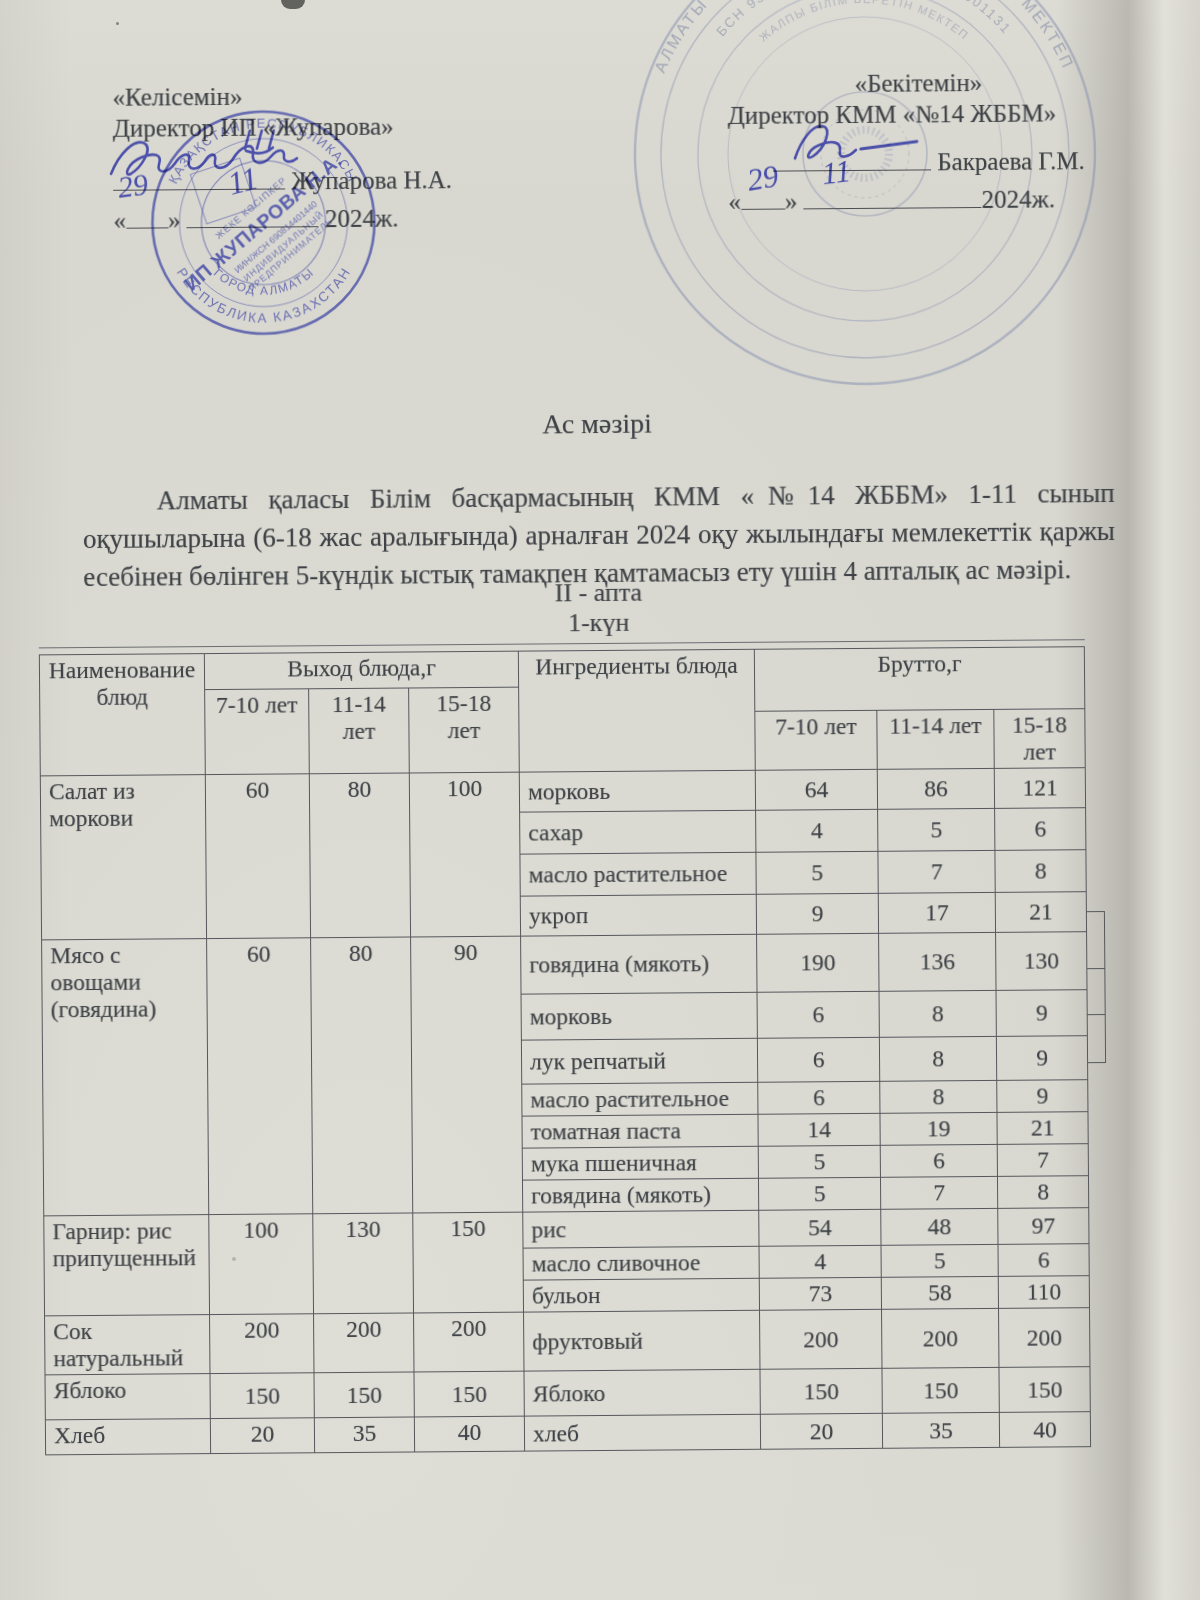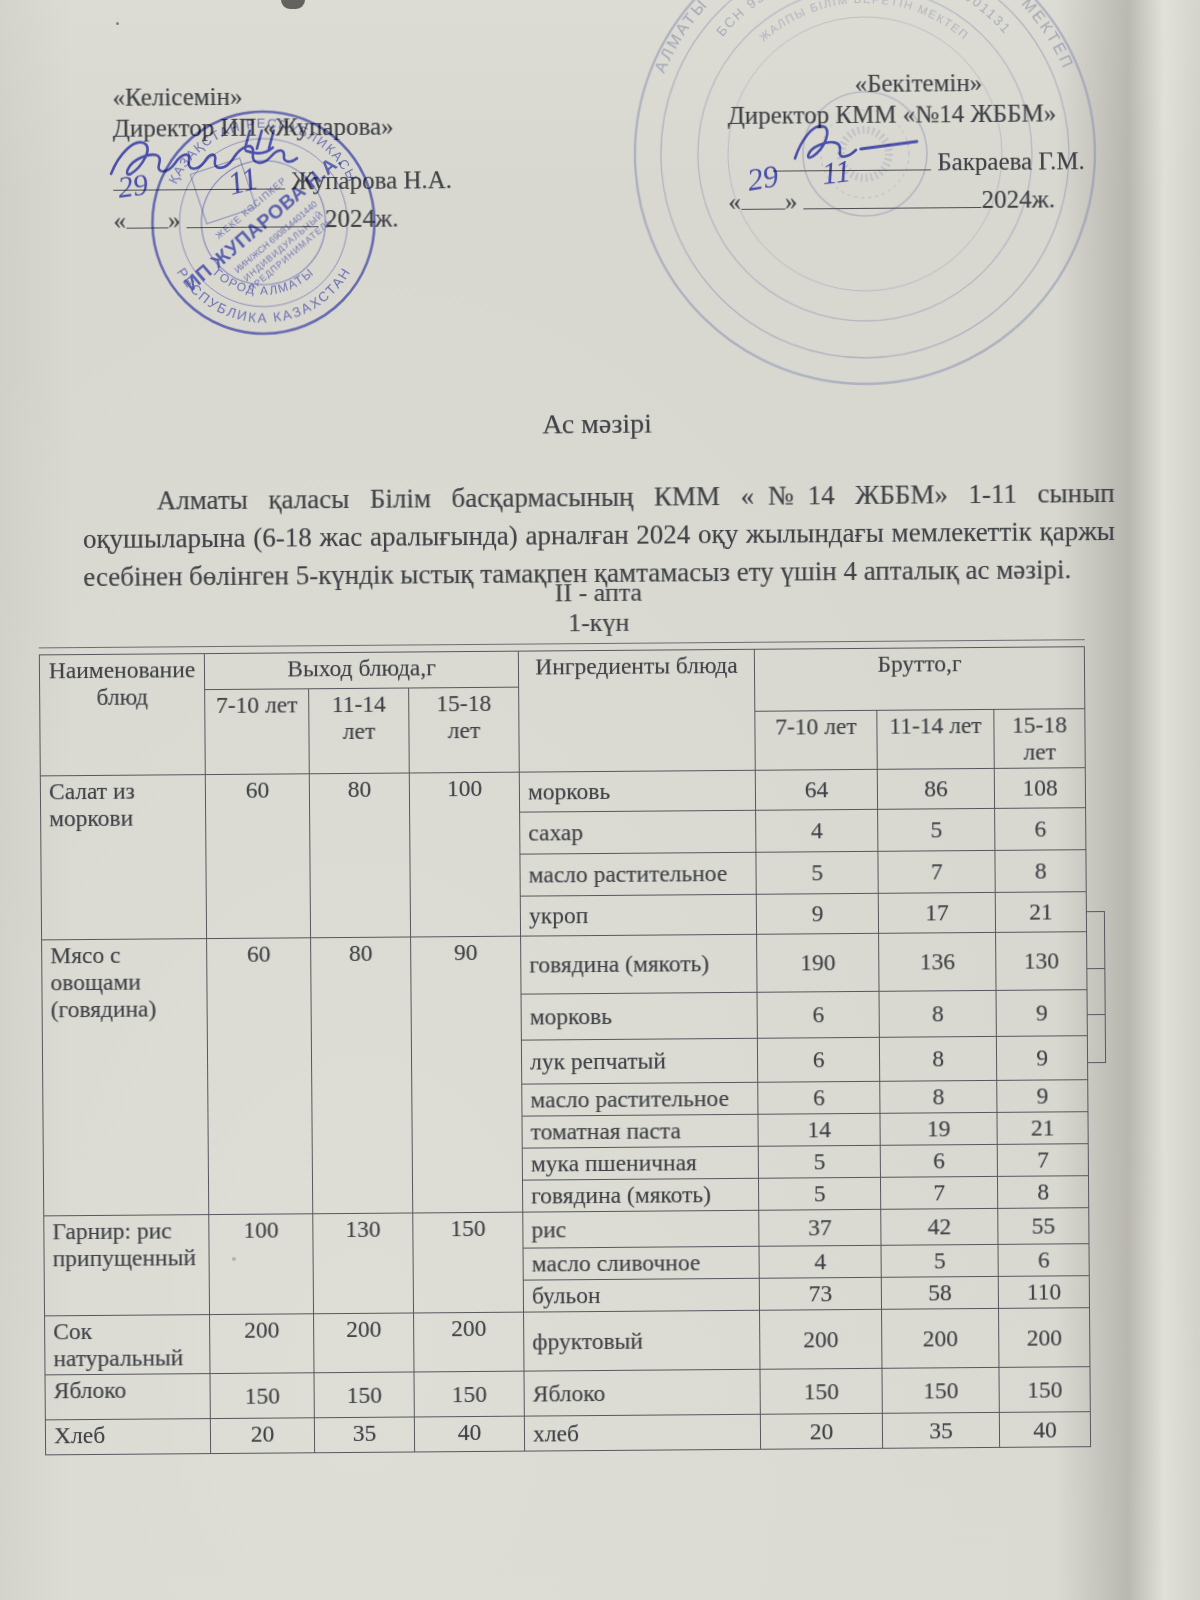--- a/index.html
+++ b/index.html
@@ -188,21 +188,21 @@
       </tr>
 
       <tr class="rh40">
         <td class="cname" rowspan="4">Салат из моркови</td>
         <td class="cout" rowspan="4">60</td>
         <td class="cout" rowspan="4">80</td>
         <td class="cout" rowspan="4">100</td>
         <td class="cing">морковь</td>
         <td class="cnum">64</td>
         <td class="cnum">86</td>
-        <td class="cnum">108</td>
+        <td class="cnum">121</td>
       </tr>
       <tr class="rh42">
         <td class="cing">сахар</td>
         <td class="cnum">4</td>
         <td class="cnum">5</td>
         <td class="cnum">6</td>
       </tr>
       <tr class="rh42">
         <td class="cing">масло растительное</td>
         <td class="cnum">5</td>
@@ -262,23 +262,23 @@
         <td class="cnum">7</td>
         <td class="cnum">8</td>
       </tr>
 
       <tr class="rh36">
         <td class="cname" rowspan="3">Гарнир: рис припущенный</td>
         <td class="cout" rowspan="3">100</td>
         <td class="cout" rowspan="3">130</td>
         <td class="cout" rowspan="3">150</td>
         <td class="cing">рис</td>
-        <td class="cnum">37</td>
-        <td class="cnum">42</td>
-        <td class="cnum">55</td>
+        <td class="cnum">54</td>
+        <td class="cnum">48</td>
+        <td class="cnum">97</td>
       </tr>
       <tr class="rh30">
         <td class="cing">масло сливочное</td>
         <td class="cnum">4</td>
         <td class="cnum">5</td>
         <td class="cnum">6</td>
       </tr>
       <tr class="rh27">
         <td class="cing">бульон</td>
         <td class="cnum">73</td>

